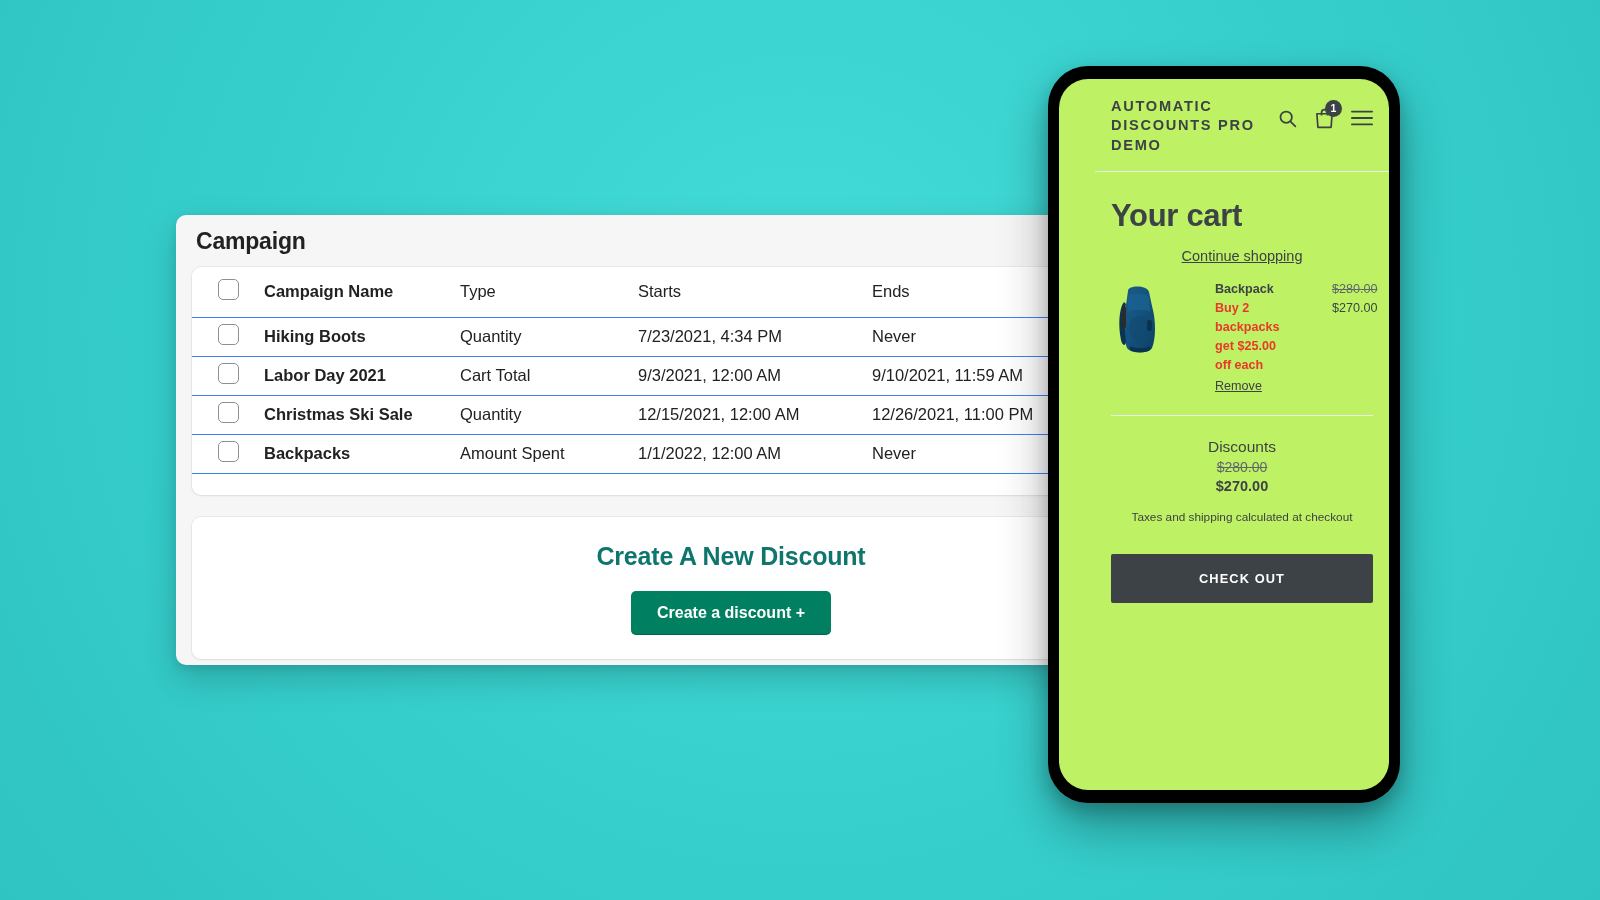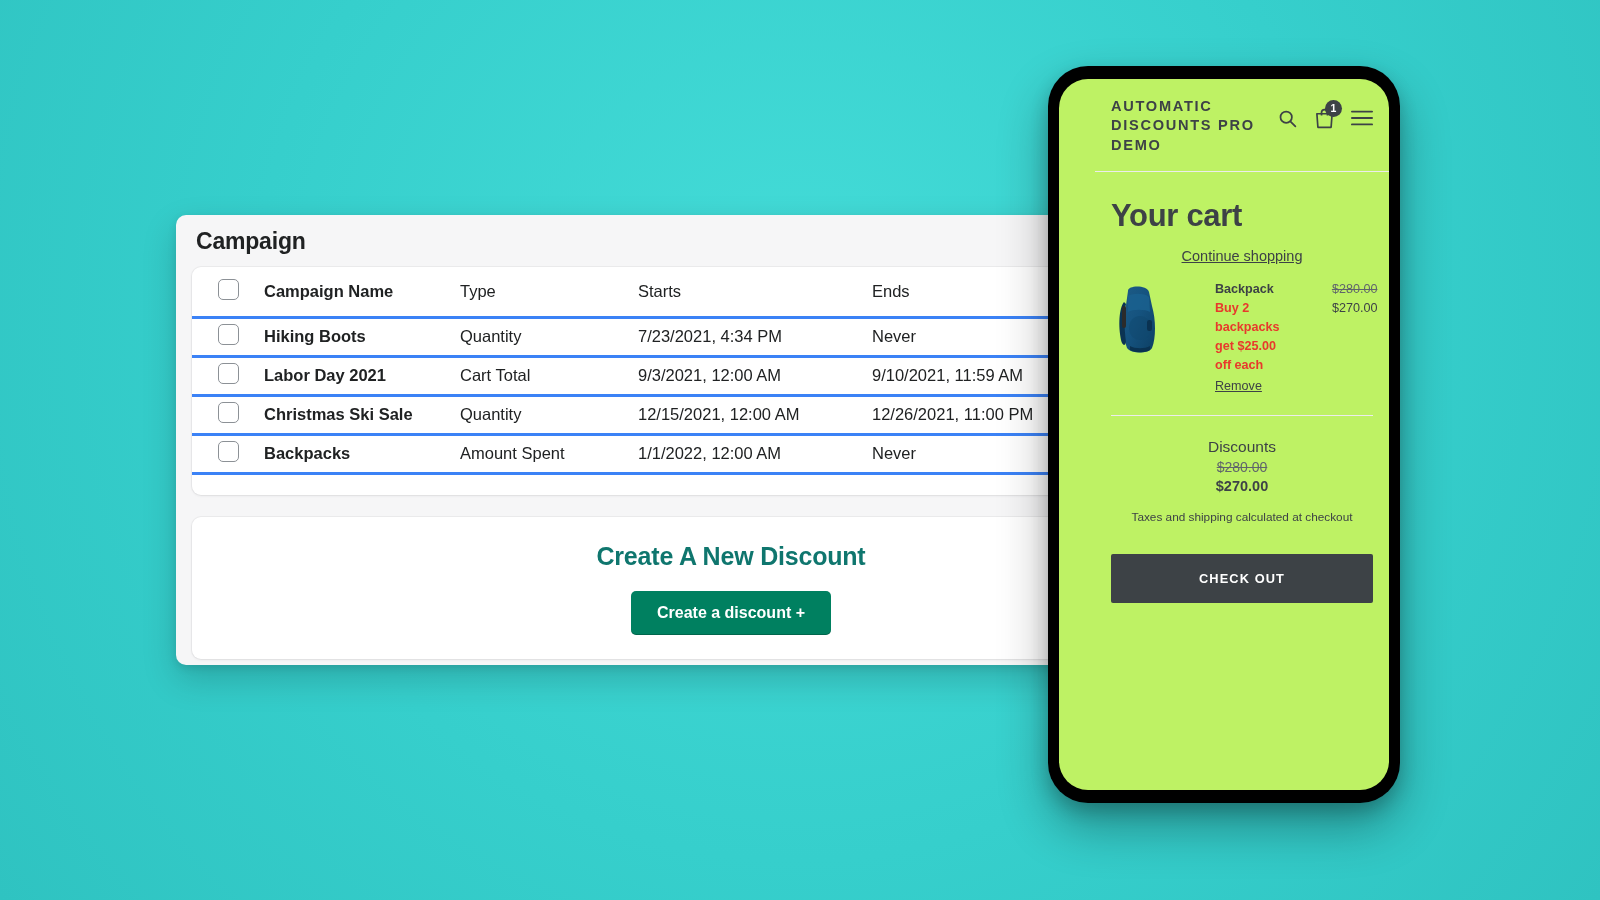--- a/index.html
+++ b/index.html
@@ -66,21 +66,21 @@
   table.dtable th.th-name { font-weight: 600; }
   table.dtable td.td-name { font-weight: 700; }
   table.dtable th:nth-child(2), table.dtable td:nth-child(2) { padding-left: 0px; }
 
   
   .col-name   { padding-left: 0px; }
   .col-type   { padding-left: 0px; }
   .col-starts { padding-left: 0px; }
   .col-ends   { padding-left: 0px; }
 
-  table.dtable tbody tr td.sep-top { border-top: 3px solid #3b82f6; }
+  table.dtable tbody tr td.sep-top { border-top: 1px solid #3b82f6; }
 
   .checkbox {
     width: 21px; height: 21px;
     border: 1.7px solid #8c9196;
     border-radius: 5px;
     background: #fff;
     display: inline-block;
     margin-left: 26px;
   }
 

